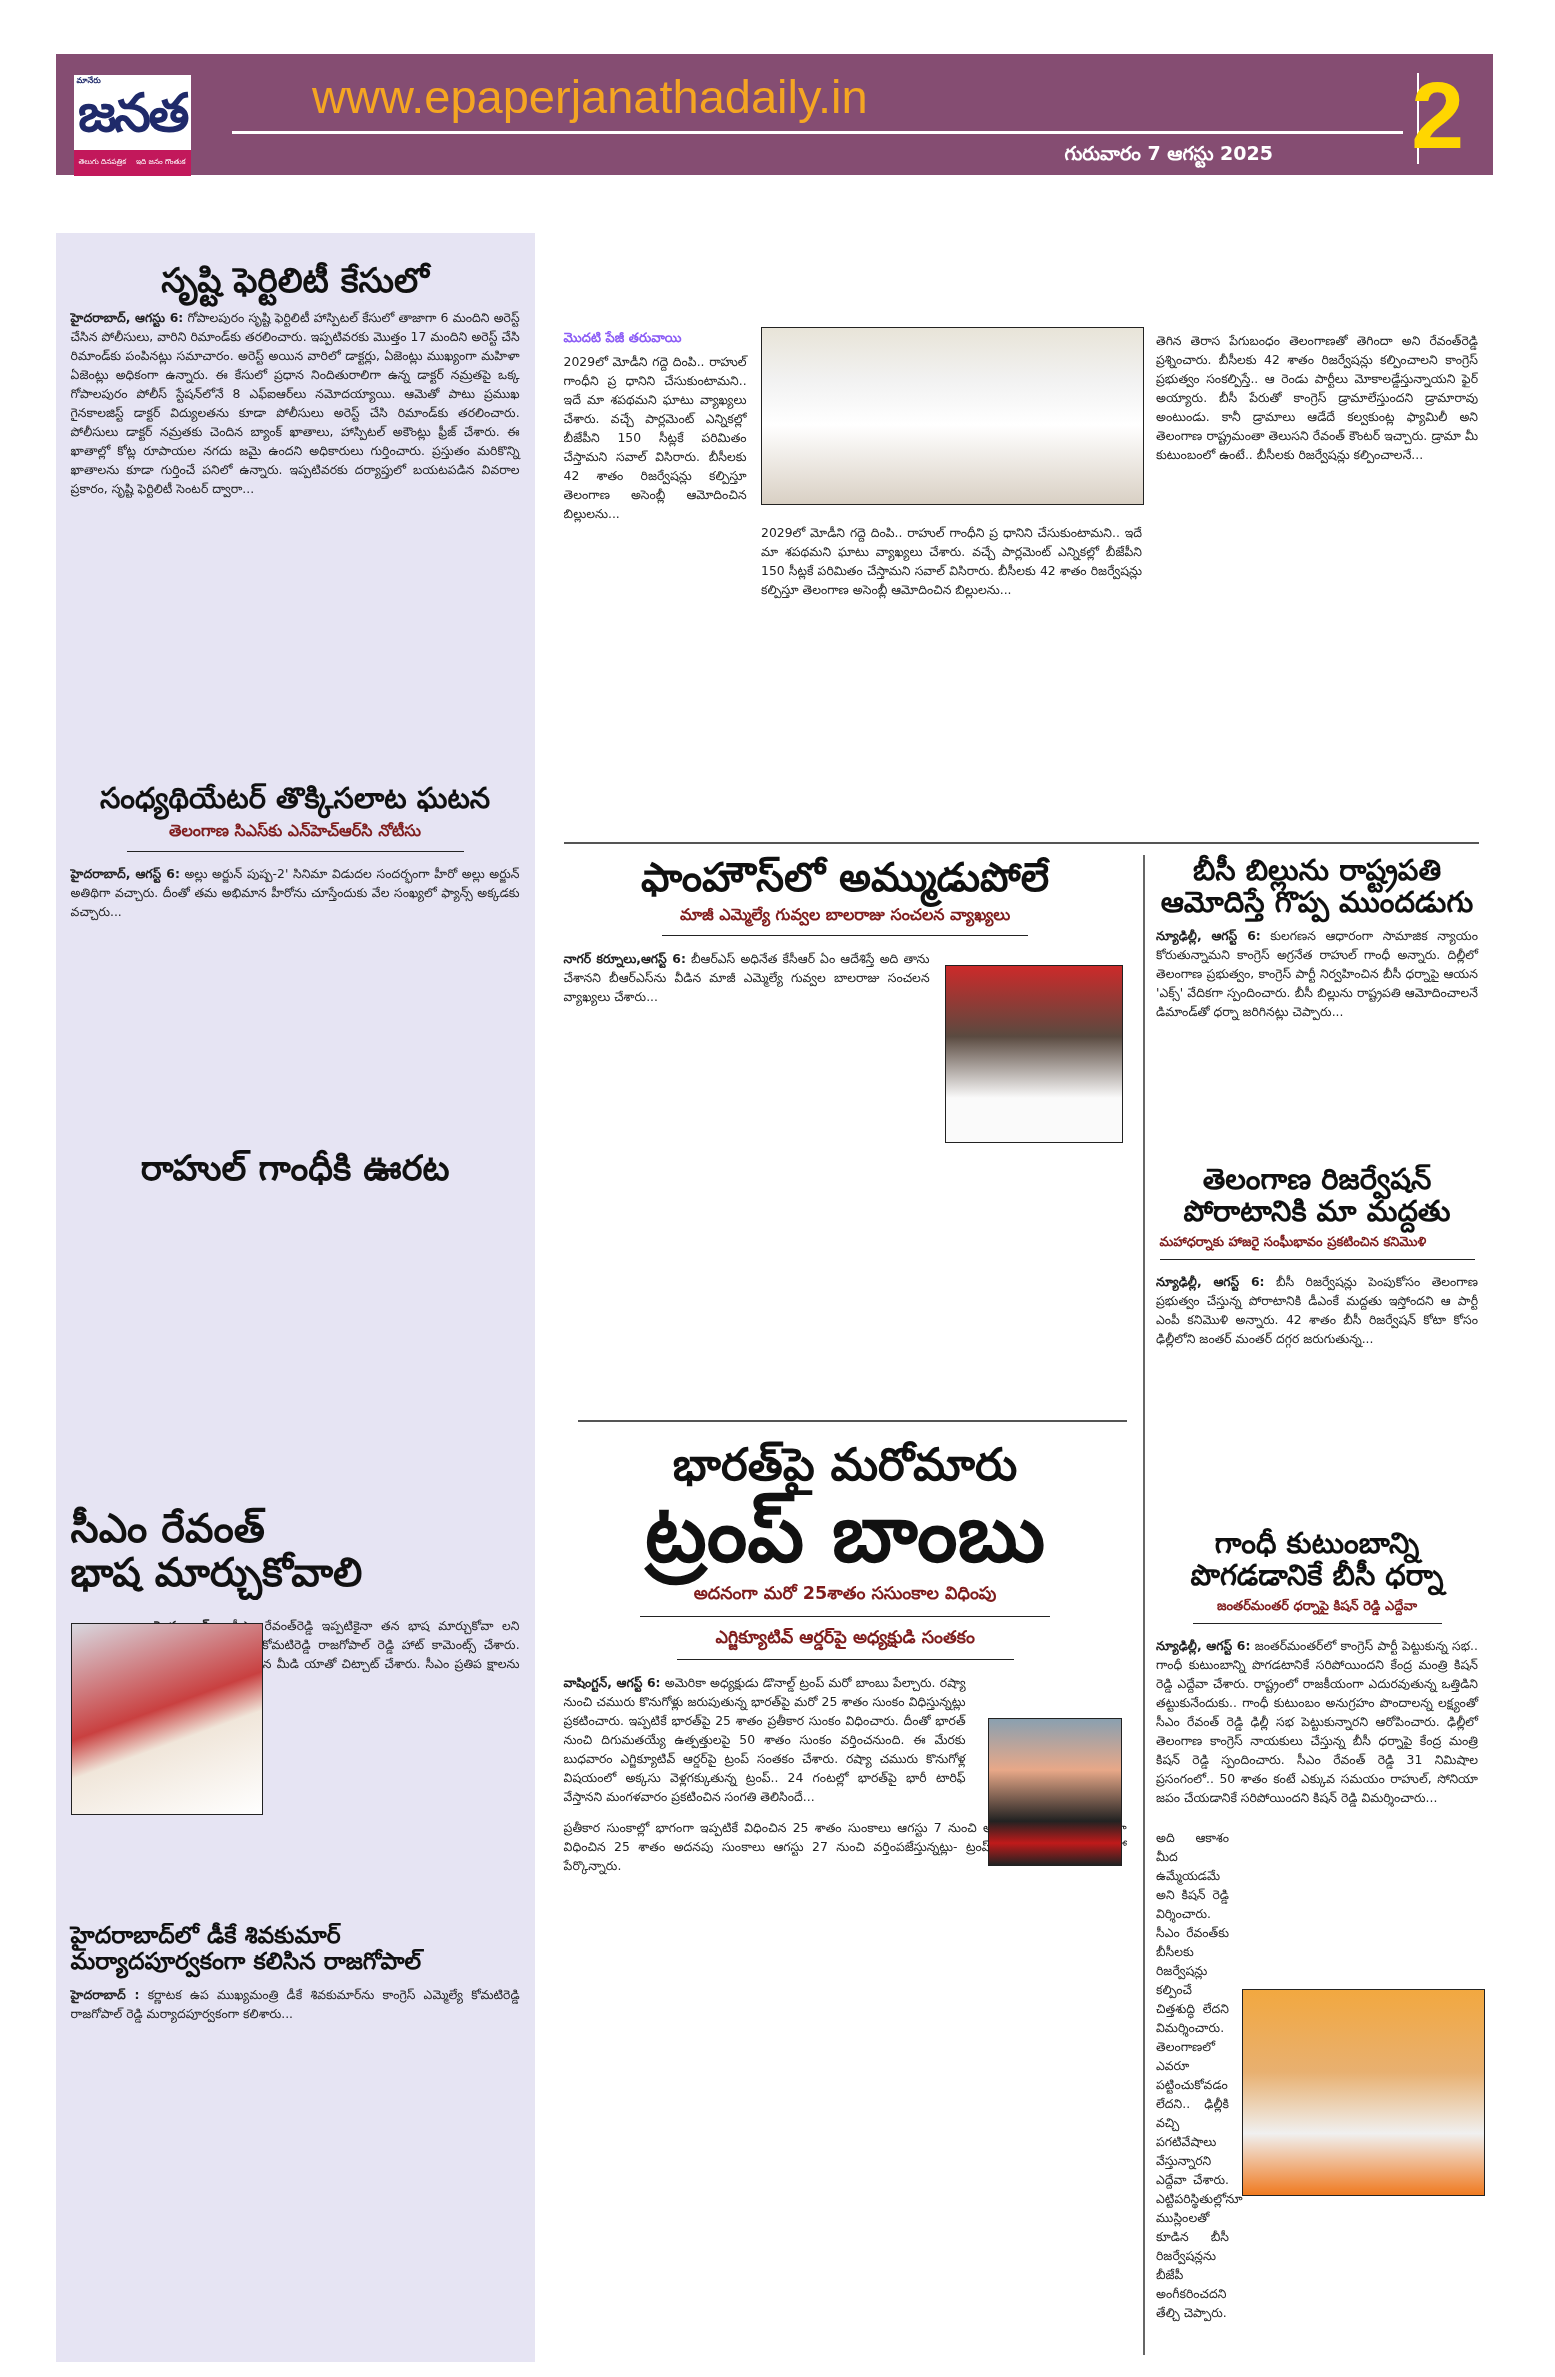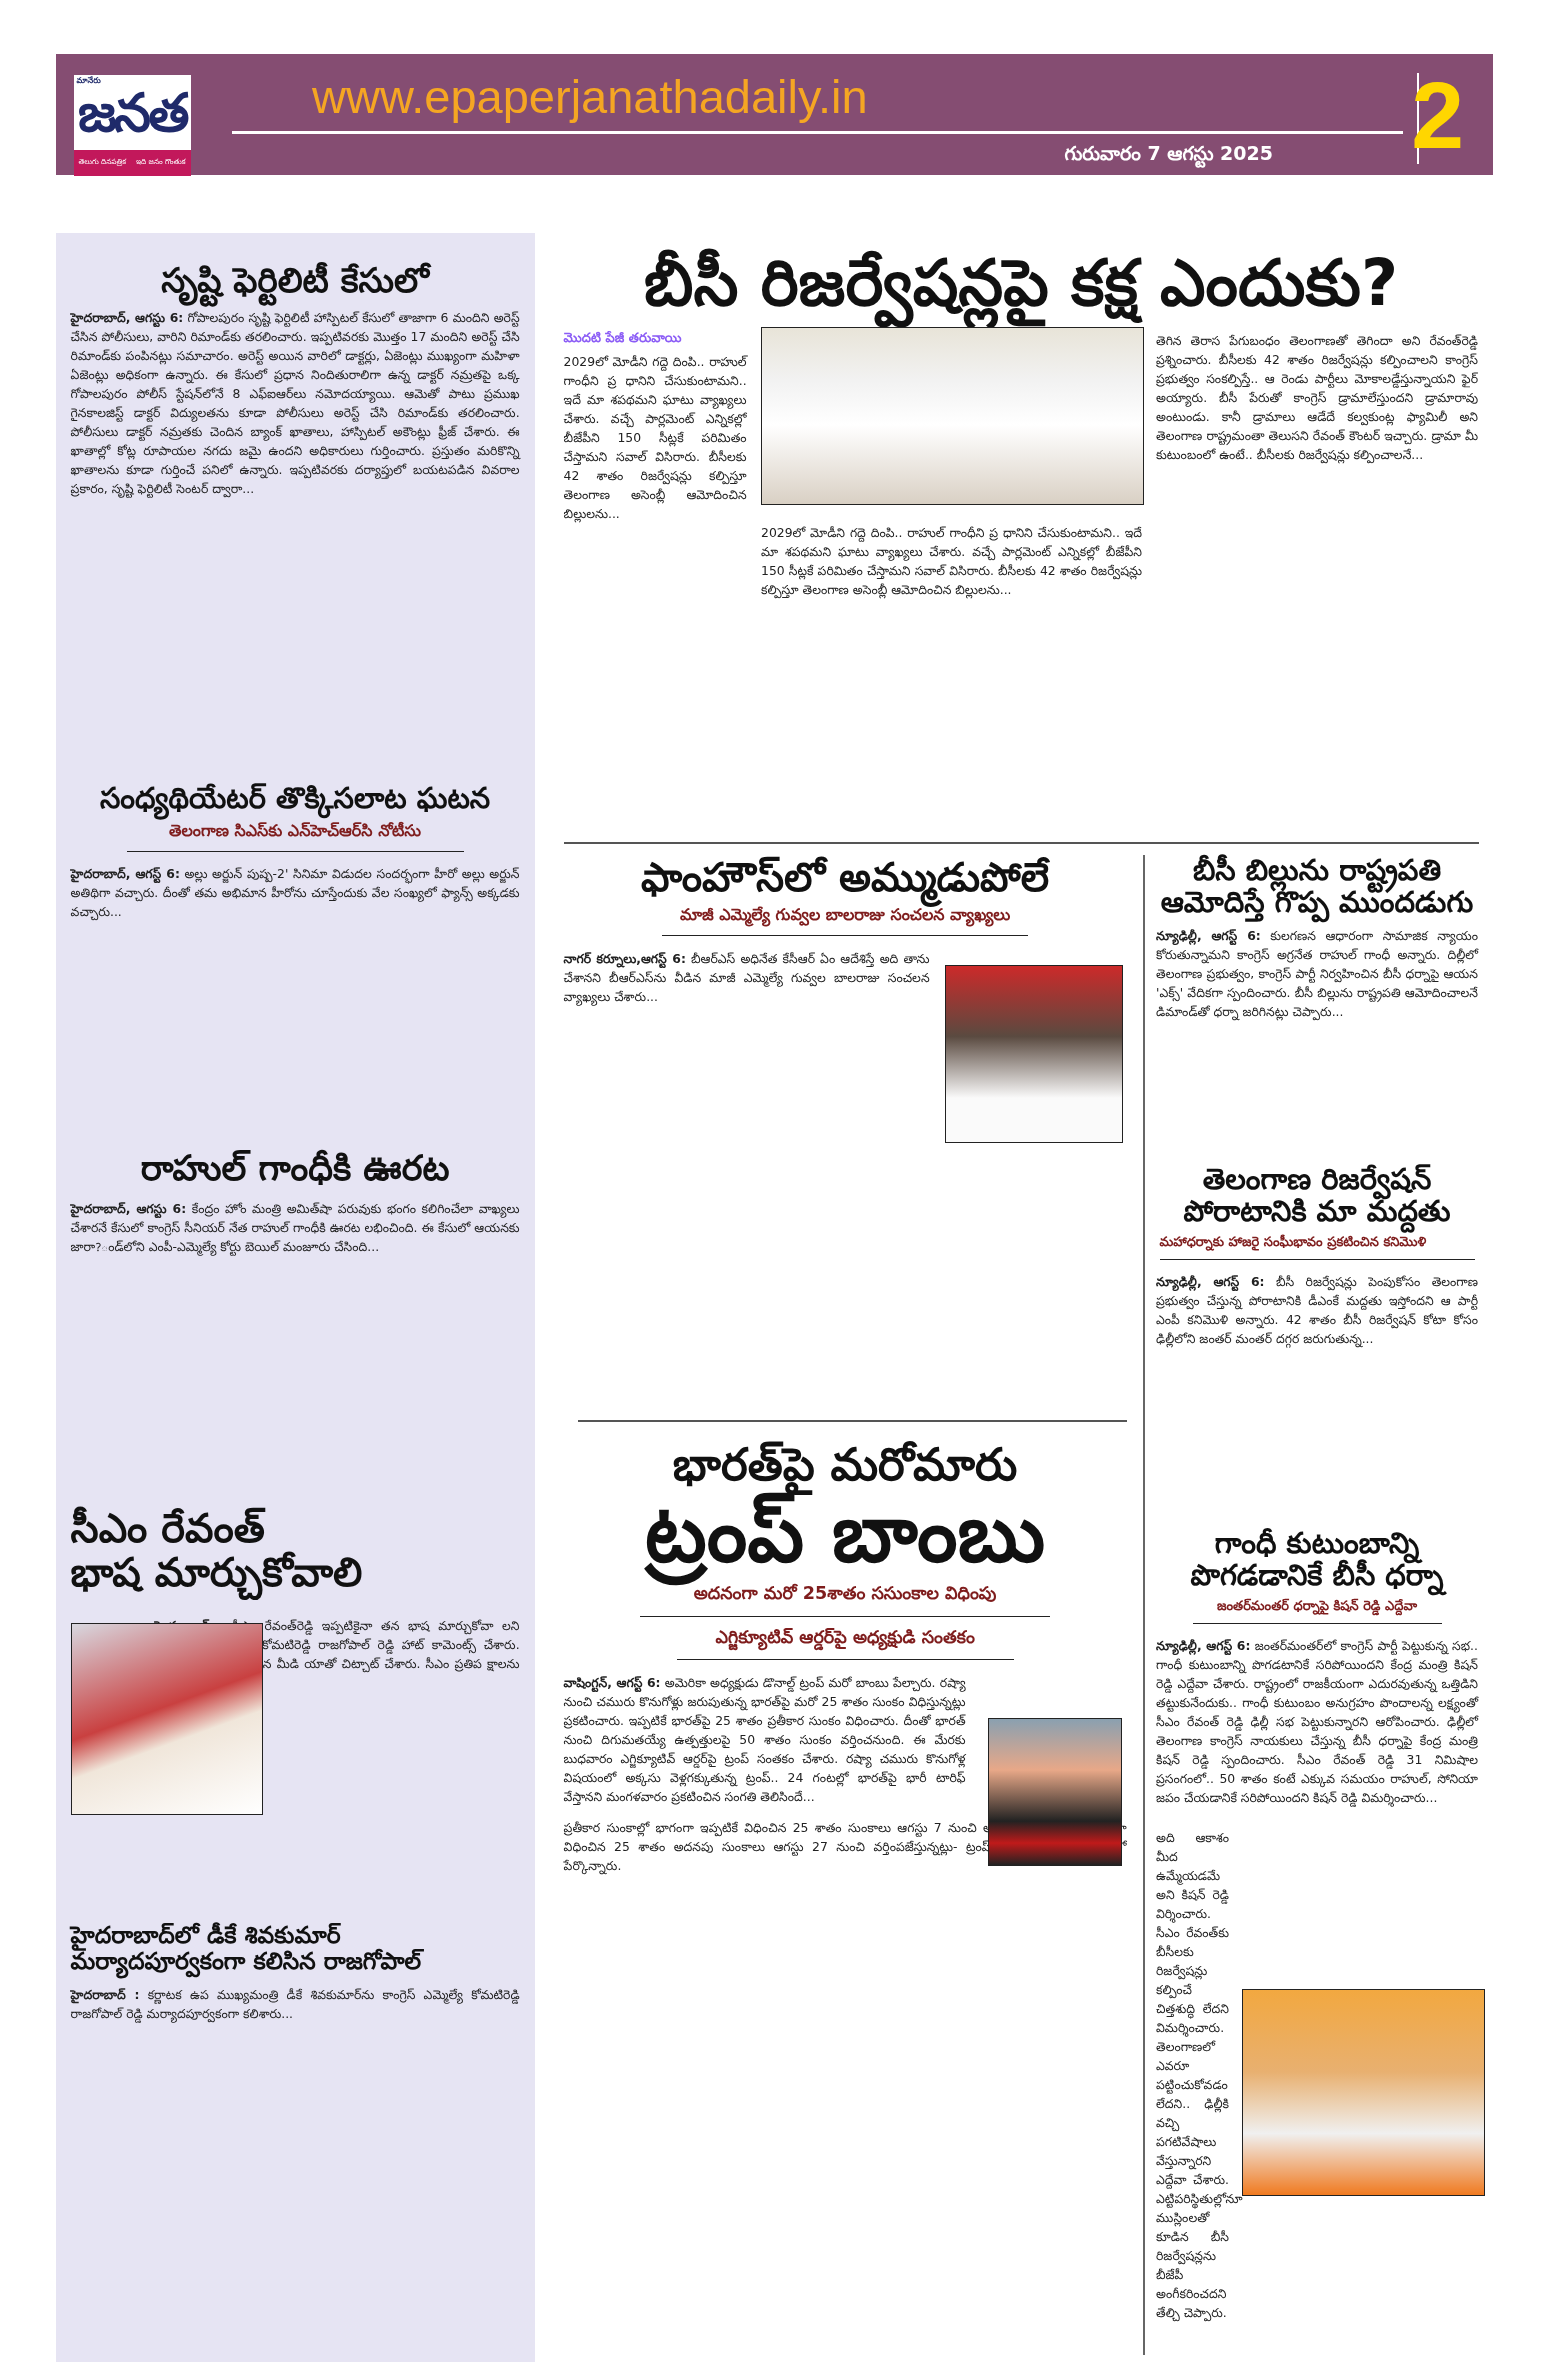--- a/index.html
+++ b/index.html
@@ -64,24 +64,20 @@
     <h2 class="headline" style="font-size:29px;">సంధ్యథియేటర్ తొక్కిసలాట ఘటన</h2>
     <div class="sub-red" style="width:337px;">తెలంగాణ సిఎస్‌కు ఎన్‌హెచ్‌ఆర్‌సి నోటీసు</div>
     <p class="body-text">
       <span class="dateline">హైదరాబాద్, ఆగస్ట్ 6:</span>
       <span>అల్లు అర్జున్ పుష్ప-2' సినిమా విడుదల సందర్భంగా హీరో అల్లు అర్జున్ అతిథిగా వచ్చారు. దీంతో తమ అభిమాన హీరోను చూస్తేందుకు వేల సంఖ్యలో ఫ్యాన్స్ అక్కడకు వచ్చారు...</span>
     </p>
   </div>
 
   <div class="story" style="left:14.6px; top:916px; width:449px;">
     <h2 class="headline" style="font-size:35px;">రాహుల్ గాంధీకి ఊరట</h2>
-    <p class="body-text" style="margin-top:11.7px;">
-      <span class="dateline">హైదరాబాద్, ఆగస్టు 6:</span>
-      <span>కేంద్రం హోం మంత్రి అమిత్‌షా పరువుకు భంగం కలిగించేలా వాఖ్యలు చేశారనే కేసులో కాంగ్రెస్ సీనియర్ నేత రాహుల్ గాంధీకి ఊరట లభించింది. ఈ కేసులో ఆయనకు జారా?ండ్‌లోని ఎంపీ-ఎమ్మెల్యే కోర్టు బెయిల్ మంజూరు చేసింది...</span>
-    </p>
   </div>
 
   <div class="story" style="left:14.6px; top:1273px; width:449px;">
     <h2 class="headline" style="font-size:40px; text-align:left;">సీఎం రేవంత్</h2>
     <h2 class="headline" style="font-size:40px; text-align:left;">భాష మార్చుకోవాలి</h2>
     <div class="photo" style="left:0; top:117px; width:190px; height:190px; background:linear-gradient(160deg,#d8d8e0,#c94040 45%,#f0e6da 60%,#ffffff);"></div>
     <p class="body-text" style="margin:22px 0 0 84px;">
       <span class="dateline">హైదరాబాద్ :</span>
       <span>సీఎం రేవంత్‌రెడ్డి ఇప్పటికైనా తన భాష మార్చుకోవా లని మునుగోడు ఎమ్మెల్యే కోమటిరెడ్డి రాజగోపాల్ రెడ్డి హాట్ కామెంట్స్ చేశారు. హైదారాబాద్ లో ఆయన మీడి యాతో చిట్చాట్ చేశారు. సీఎం ప్రతిప క్షాలను తిట్టడం...</span>
     </p>
@@ -92,21 +88,20 @@
     <h2 class="headline" style="font-size:23.4px; text-align:left;">మర్యాదపూర్వకంగా కలిసిన రాజగోపాల్</h2>
     <p class="body-text" style="margin-top:10.2px;">
       <span class="dateline">హైదరాబాద్ :</span>
       <span>కర్ణాటక ఉప ముఖ్యమంత్రి డీకే శివకుమార్‌ను కాంగ్రెస్ ఎమ్మెల్యే కోమటిరెడ్డి రాజగోపాల్ రెడ్డి మర్యాదపూర్వకంగా కలిశారు...</span>
     </p>
   </div>
 </div>
 
 <div class="center-col">
 
-  <h1 class="headline" style="position:absolute; left:14.6px; top:14.6px; width:915px; font-size:64px;">బీసీ రిజర్వేషన్లపై కక్ష ఎందుకు?</h1>
   <div class="story" style="left:14.6px; top:97px; width:183px;">
     <div class="kicker">మొదటి పేజీ తరువాయి</div>
     <p class="body-text" style="margin-top:4.4px;">2029లో మోడీని గద్దె దింపి.. రాహుల్ గాంధీని ప్ర ధానిని చేసుకుంటామని.. ఇదే మా శపథమని ఘాటు వ్యాఖ్యలు చేశారు. వచ్చే పార్లమెంట్ ఎన్నికల్లో బీజేపీని 150 సీట్లకే పరిమితం చేస్తామని సవాల్ విసిరారు. బీసీలకు 42 శాతం రిజర్వేషన్లు కల్పిస్తూ తెలంగాణ అసెంబ్లీ ఆమోదించిన బిల్లులను...</p>
   </div>
   <div class="photo" style="left:212px; top:94px; width:381px; height:176px; background:linear-gradient(180deg,#e8e4d8 0%,#f2f2f2 30%,#ffffff 55%,#d9d0c4 100%);"></div>
   <div class="story" style="left:212px; top:278px; width:381px;">
     <p class="body-text">2029లో మోడీని గద్దె దింపి.. రాహుల్ గాంధీని ప్ర ధానిని చేసుకుంటామని.. ఇదే మా శపథమని ఘాటు వ్యాఖ్యలు చేశారు. వచ్చే పార్లమెంట్ ఎన్నికల్లో బీజేపీని 150 సీట్లకే పరిమితం చేస్తామని సవాల్ విసిరారు. బీసీలకు 42 శాతం రిజర్వేషన్లు కల్పిస్తూ తెలంగాణ అసెంబ్లీ ఆమోదించిన బిల్లులను...</p>
   </div>
   <div class="story" style="left:607px; top:86px; width:322px;">
     <p class="body-text">తెగిన తెరాస పేగుబంధం తెలంగాణతో తెగిందా అని రేవంత్‌రెడ్డి ప్రశ్నించారు. బీసీలకు 42 శాతం రిజర్వేషన్లు కల్పించాలని కాంగ్రెస్ ప్రభుత్వం సంకల్పిస్తే.. ఆ రెండు పార్టీలు మోకాలడ్డేస్తున్నాయని ఫైర్ అయ్యారు. బీసీ పేరుతో కాంగ్రెస్ డ్రామాలేస్తుందని డ్రామారావు అంటుండు. కానీ డ్రామాలు ఆడేదే కల్వకుంట్ల ఫ్యామిలీ అని తెలంగాణ రాష్ట్రమంతా తెలుసని రేవంత్ కౌంటర్ ఇచ్చారు. డ్రామా మీ కుటుంబంలో ఉంటే.. బీసీలకు రిజర్వేషన్లు కల్పించాలనే...</p>

